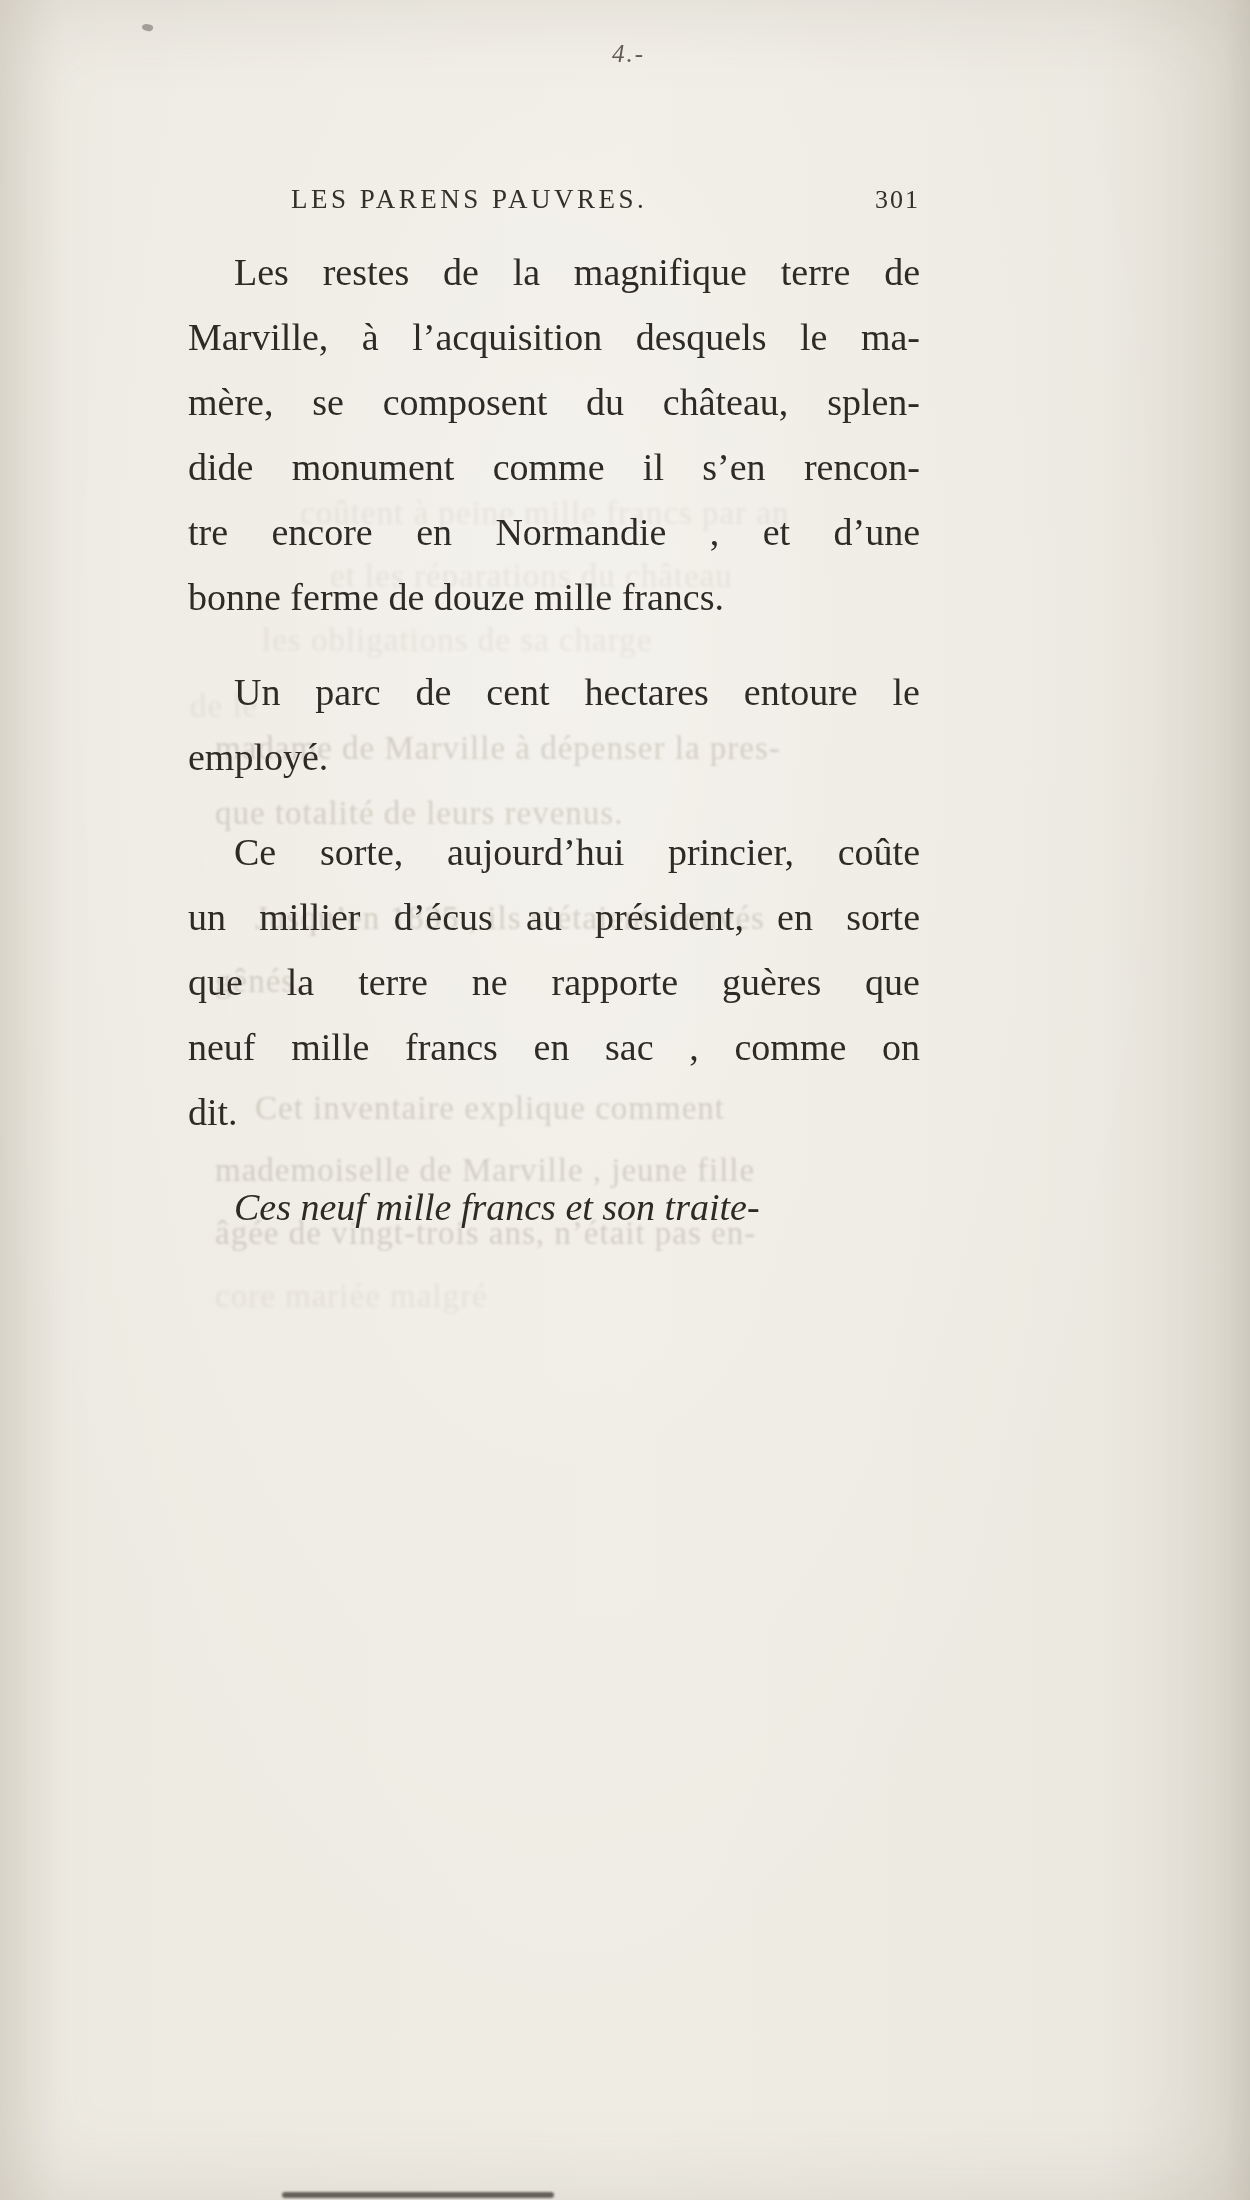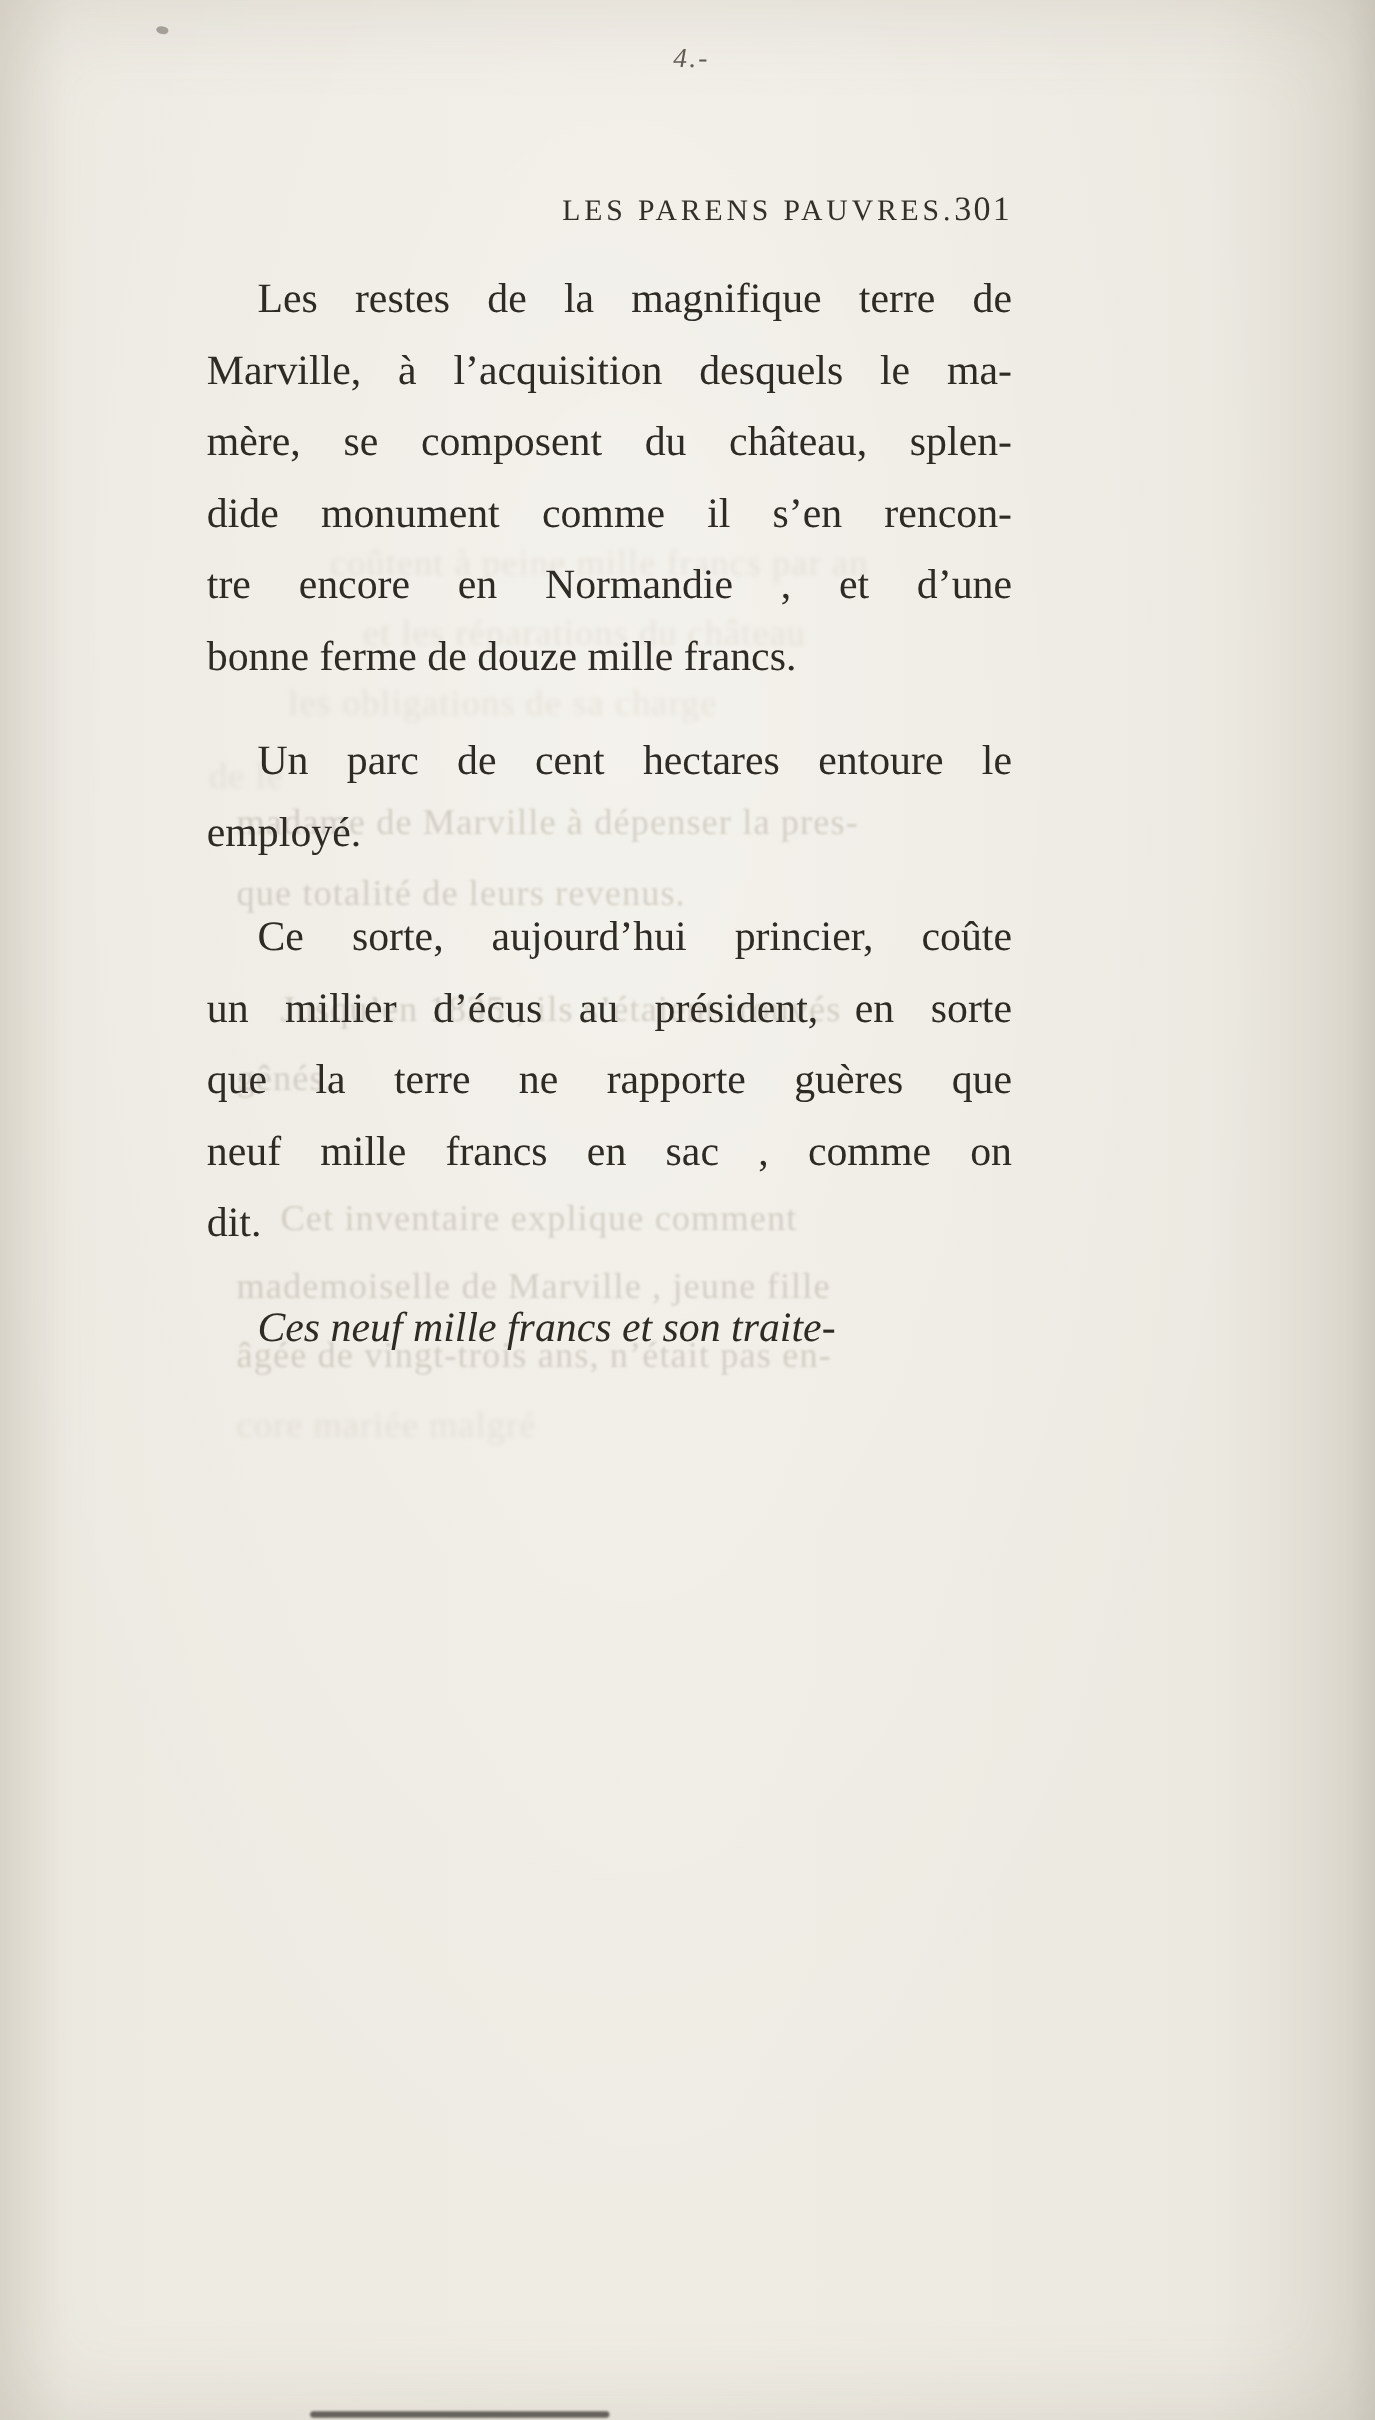--- a/index.html
+++ b/index.html
@@ -36,35 +36,35 @@
     top: 40px;
     left: 612px;
     font-size: 25px;
     font-style: italic;
     letter-spacing: 2px;
     color: #474238;
     opacity: 0.85;
   }
   .header {
     position: absolute;
-    top: 172px;
+    top: 184px;
     left: 188px;
     width: 732px;
     display: flex;
-    justify-content: flex-end;
+    justify-content: space-between;
     align-items: baseline;
     color: #33302a;
   }
   .header-title {
     font-size: 27px;
     letter-spacing: 3.5px;
     margin-left: 103px;
   }
   .page-number {
-    font-size: 31px;
+    font-size: 26px;
     letter-spacing: 2px;
   }
   .text-block {
     position: absolute;
     top: 240px;
     left: 188px;
     width: 732px;
     font-size: 38px;
     line-height: 65px;
     color: #2e2a24;

